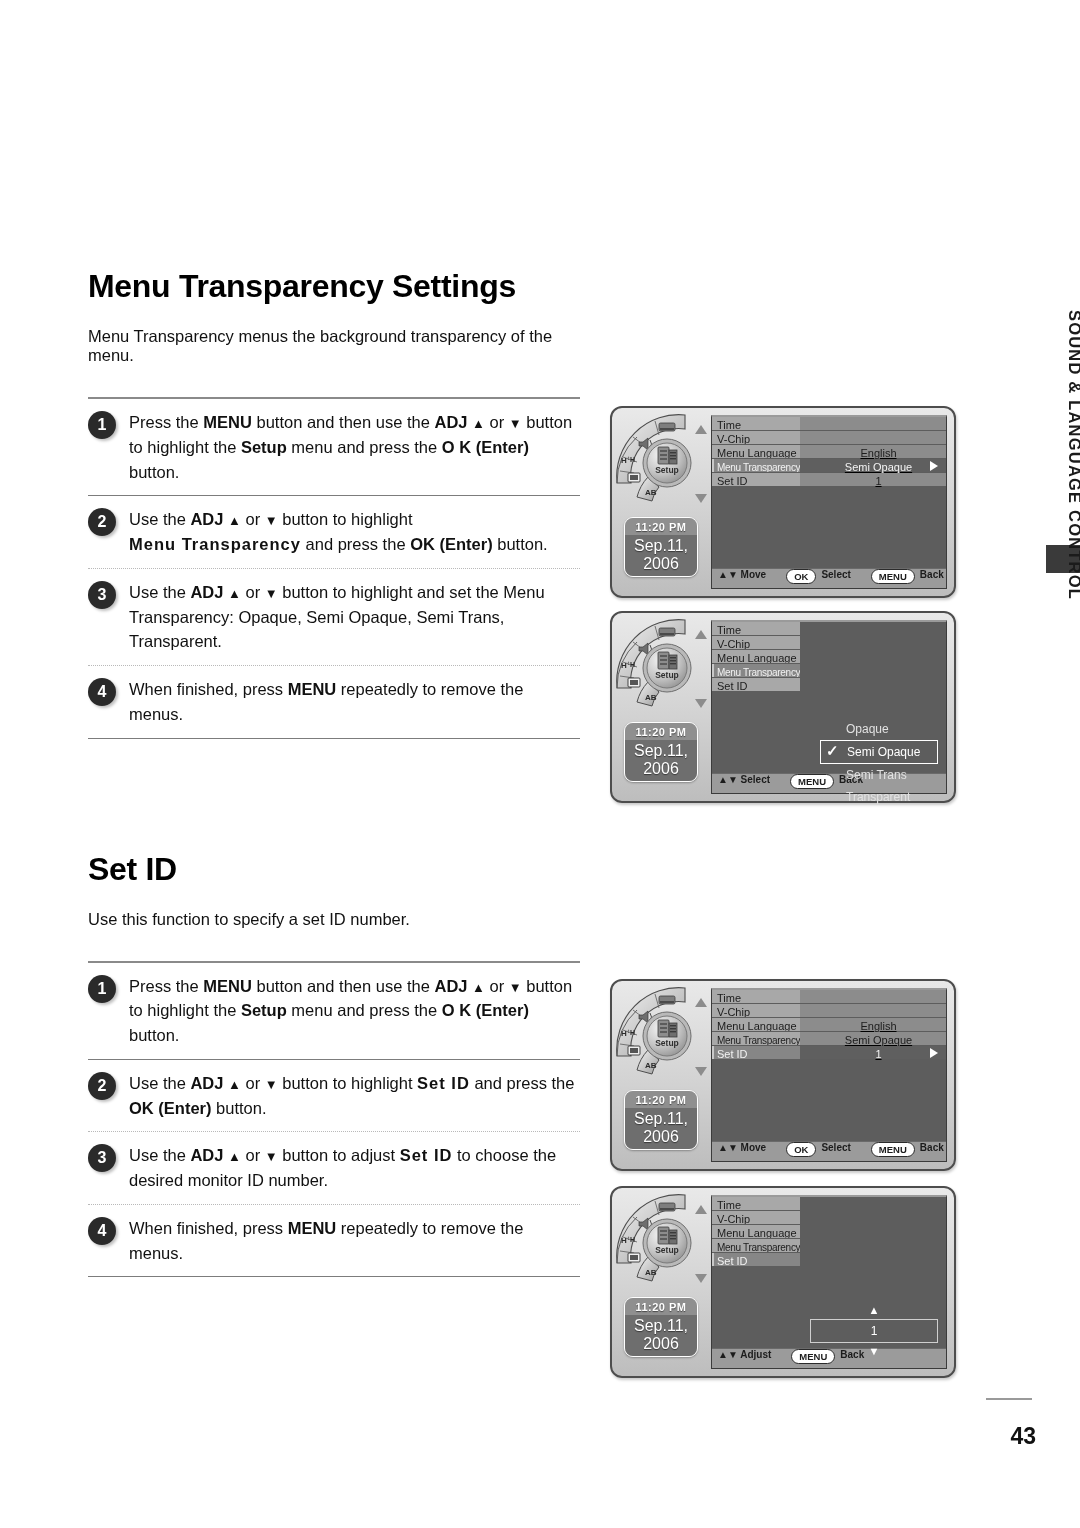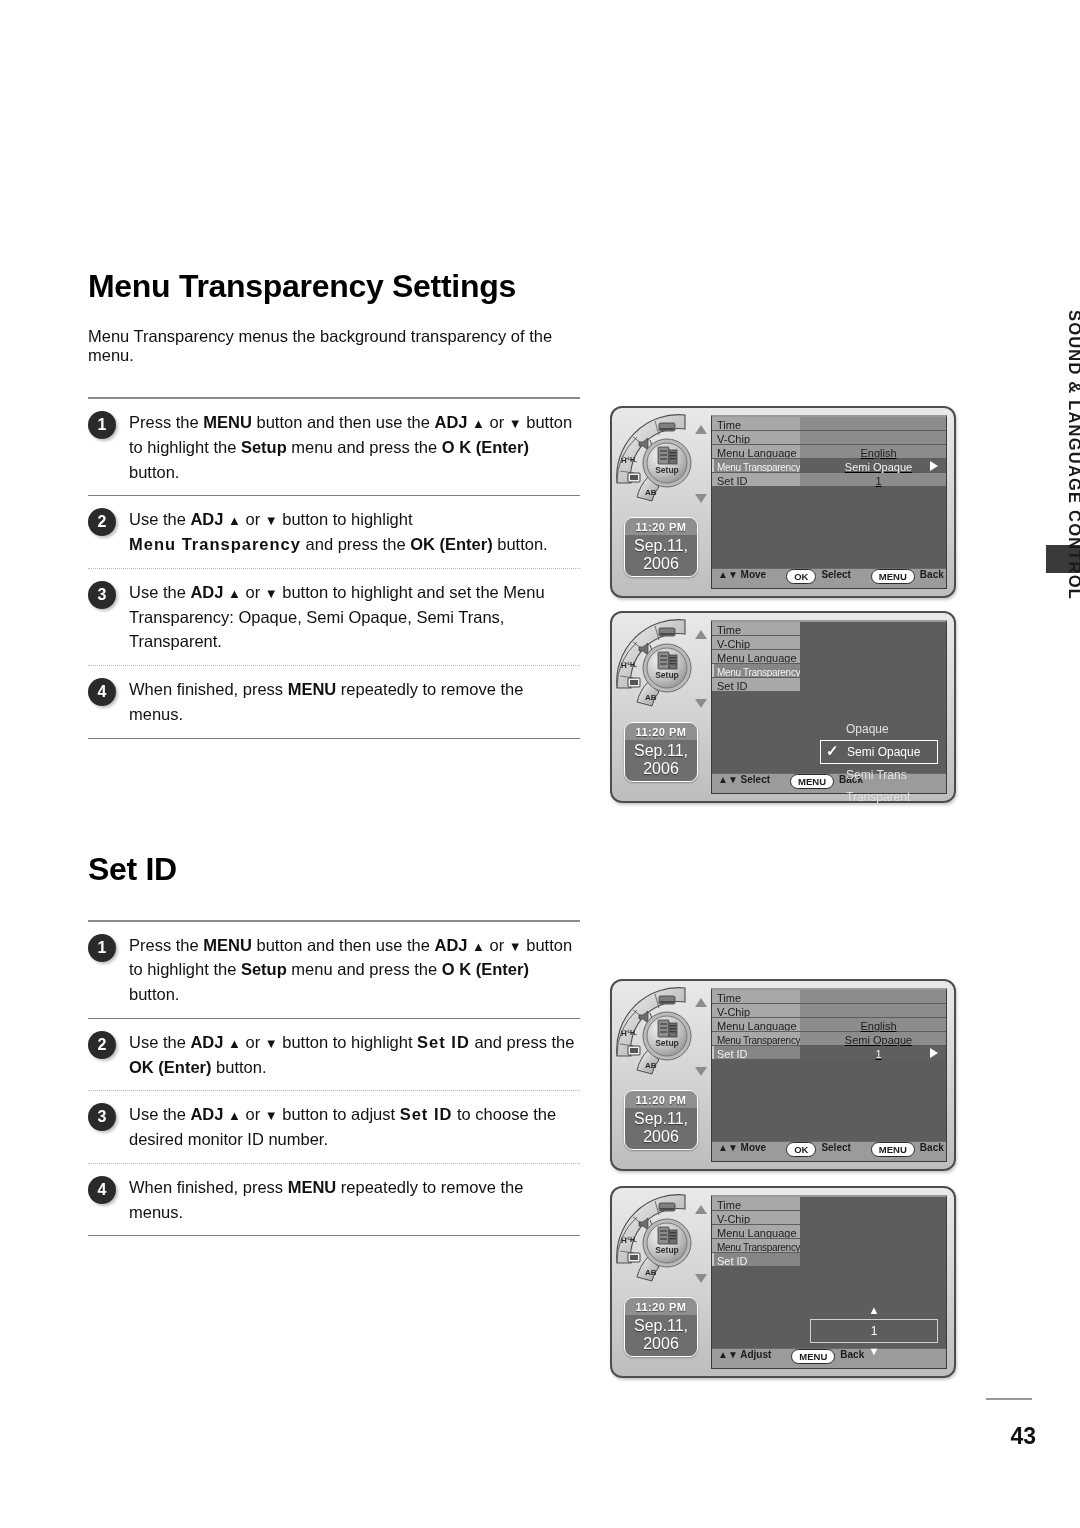--- a/index.html
+++ b/index.html
@@ -180,20 +180,21 @@
         <div class="step">
           <div class="badge">4</div>
           <div class="step-text">When finished, press <b>MENU</b> repeatedly to remove the menus.</div>
         </div>
         <div class="rule-solid"></div>
       </div>
 
     <div style="height:112px"></div>
 
     <h1 class="section-title big">Set ID</h1>
+    <p class="section-desc">Use this function to specify a set ID number.</p>
 
     <div class="steps" id="steps-1">
         <div class="rule-top"></div>
         <div class="step">
           <div class="badge">1</div>
           <div class="step-text">Press the <b>MENU</b> button and then use the <b>ADJ</b> <span class="tri">▲</span> or <span class="tri">▼</span> button to highlight the <b>Setup</b> menu and press the <b>O K</b> <b>(Enter)</b> button.</div>
         </div>
         <div class="rule-solid"></div>
         <div class="step">
           <div class="badge">2</div>

